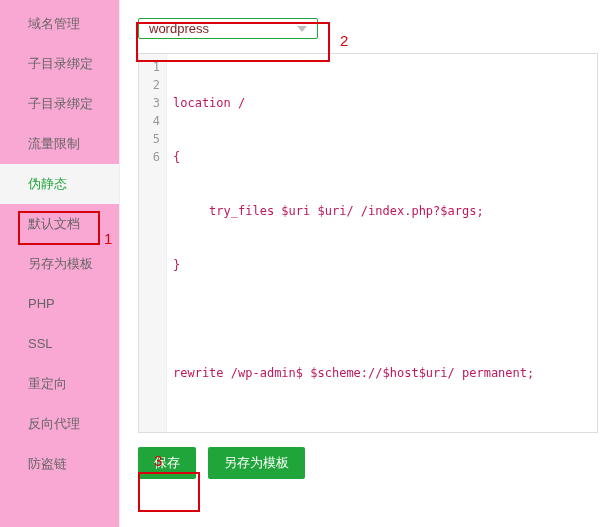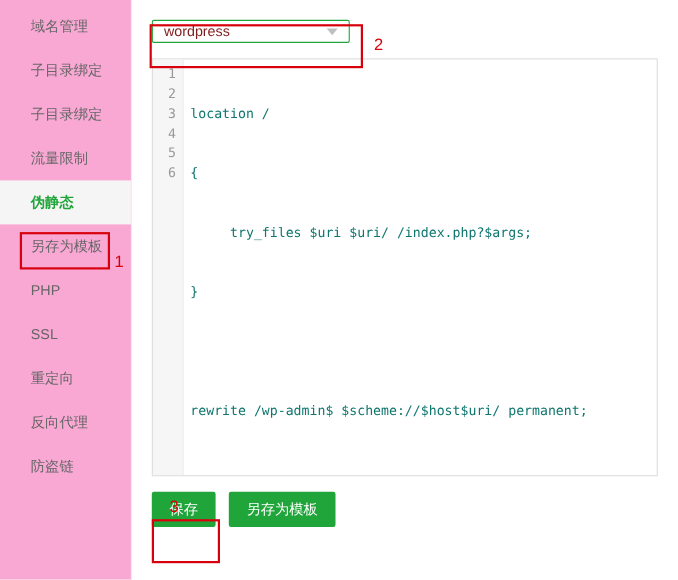--- a/index.html
+++ b/index.html
@@ -24,21 +24,20 @@
     height: 40px;
     line-height: 40px;
     padding-left: 28px;
     font-size: 13px;
     color: #666;
     cursor: pointer;
   }
   .sidebar-item.active {
     color: #20a53a;
     background: #f5f5f5;
-    font-weight: bold;
   }
   .main {
     flex: 1;
     padding: 18px 18px 0 18px;
     position: relative;
   }
   .dropdown {
     width: 180px;
     height: 21px;
     border: 1px solid #20a53a;
@@ -75,21 +74,21 @@
     border-right: 1px solid #eee;
     text-align: right;
     padding: 4px 6px 0 0;
     color: #999;
     user-select: none;
   }
   .gutter div { height: 18px; }
   .code {
     flex: 1;
     padding: 4px 0 0 6px;
-    color: #0f766e;
+    color: #be185d;
     white-space: pre;
   }
   .code div { height: 18px; }
   .btn-row {
     display: flex;
     gap: 12px;
     padding-top: 14px;
   }
   .btn {
     height: 32px;
@@ -121,20 +120,21 @@
 </head>
 <body>
 
 <div class="layout">
   <div class="sidebar">
     <div class="sidebar-item"><span>域名管理</span></div>
     <div class="sidebar-item"><span>子目录绑定</span></div>
     <div class="sidebar-item"><span>子目录绑定</span></div>
     <div class="sidebar-item"><span>流量限制</span></div>
     <div class="sidebar-item active"><span>伪静态</span></div>
+    <div class="sidebar-item"><span>默认文档</span></div>
     <div class="sidebar-item"><span>另存为模板</span></div>
     <div class="sidebar-item"><span>PHP</span></div>
     <div class="sidebar-item"><span>SSL</span></div>
     <div class="sidebar-item"><span>重定向</span></div>
     <div class="sidebar-item"><span>反向代理</span></div>
     <div class="sidebar-item"><span>防盗链</span></div>
   </div>
 
   <div class="main">
     <div class="dropdown">

